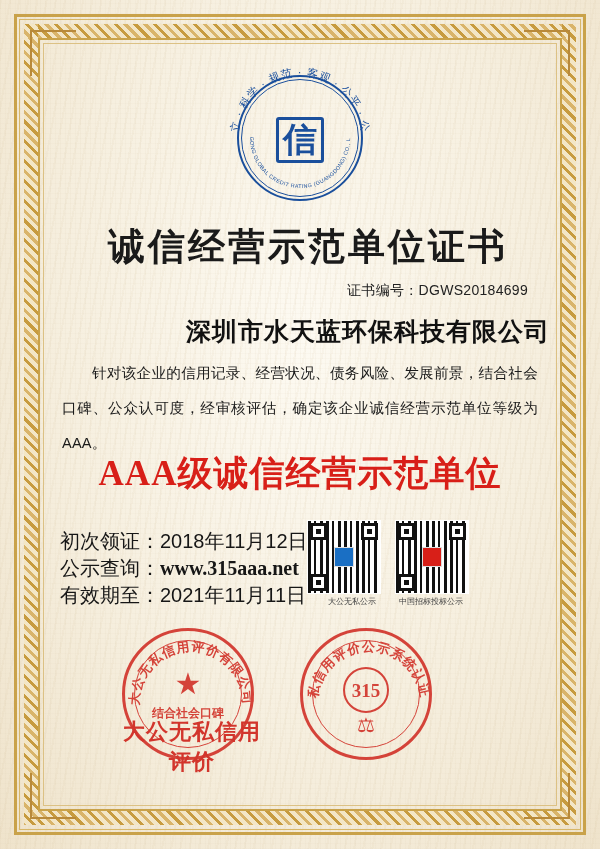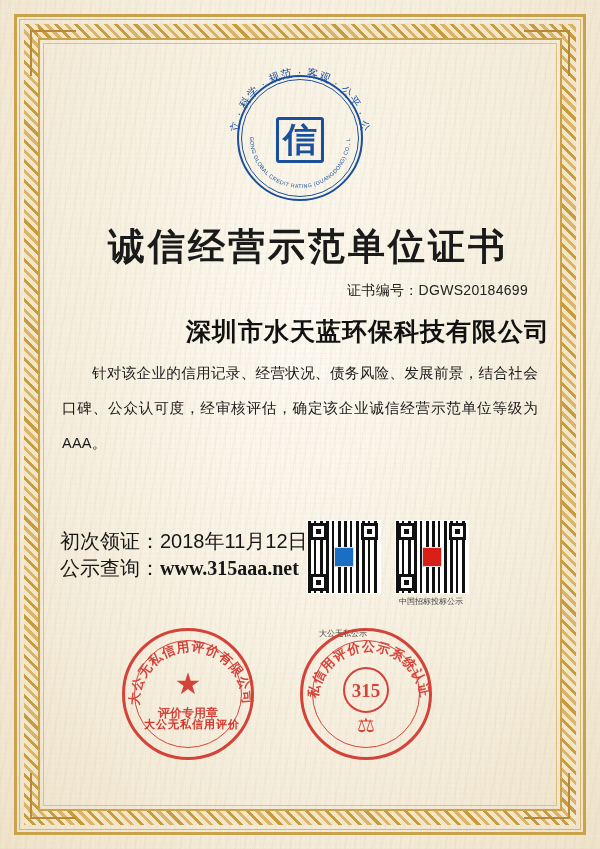--- a/index.html
+++ b/index.html
@@ -253,21 +253,21 @@
   .qr-logo.blue { background: #1a6fc4; }
   .qr-logo.red  { background: #d81f18; }
   .qr-cap {
     position: absolute;
     top: 76px;
     width: 104px;
     text-align: center;
     font-size: 8px;
     color: #444;
   }
-  .qr-cap1 { left: 36px; margin-top: 32px; }
+  .qr-cap1 { left: 45px; }
   .qr-cap2 { left: 124px; }
 
   
   .seal {
     position: absolute;
     width: 132px;
     height: 132px;
     border-radius: 50%;
     border: 3px solid #d2352c;
     box-sizing: border-box;
@@ -324,21 +324,21 @@
     font-size: 20px;
     line-height: 24px;
     text-align: center;
   }
   .seal-caption-left {
     position: absolute;
     left: 62px;
     top: 667px;
     width: 160px;
     text-align: center;
-    font-size: 11px;
+    font-size: 22px;
     font-weight: bold;
     color: #d2352c;
     font-family: "Liberation Serif", serif;
     letter-spacing: 1px;
   }
 
   
   .footer {
     position: absolute;
     bottom: 18px;
@@ -401,27 +401,31 @@
     <div class="main-title">诚信经营示范单位证书</div>
 
     <div class="cert-no">
       <span>证书编号：</span><span>DGWS20184699</span>
     </div>
 
     <div class="company">深圳市水天蓝环保科技有限公司</div>
 
     <div class="body-text">针对该企业的信用记录、经营状况、债务风险、发展前景，结合社会口碑、公众认可度，经审核评估，确定该企业诚信经营示范单位等级为AAA。</div>
 
+    <div class="award">AAA级诚信经营示范单位</div>
 
     <div class="dates">
       <div class="row">
         <span>初次领证：</span><span class="val">2018年11月12日</span>
       </div>
       <div class="row">
         <span>公示查询：</span><span class="val url-val">www.315aaa.net</span>
+      </div>
+      <div class="row">
+        <span>有效期至：</span><span class="val">2021年11月11日</span>
       </div>
     </div>
 
     <div class="qr-area">
       <div class="qr qr1">
         <span class="finder f-tl"></span>
         <span class="finder f-tr"></span>
         <span class="finder f-bl"></span>
         <span class="qr-logo blue"></span>
       </div>
@@ -440,21 +444,21 @@
       <div class="seal-inner"></div>
       <svg viewBox="0 0 132 132" xmlns="http://www.w3.org/2000/svg">
         <defs>
           <path id="sealArcL" d="M 14,72 A 52,52 0 0 1 118,72"></path>
         </defs>
         <text class="seal-arc">
           <textPath href="#sealArcL" startOffset="50%" text-anchor="middle">大公无私信用评价有限公司</textPath>
         </text>
       </svg>
       <div class="seal-star">★</div>
-      <div class="seal-center-text">评价专用章</div>
+      <div class="seal-center-text">结合社会口碑</div>
     </div>
 
     <div class="seal seal-right">
       <div class="seal-inner"></div>
       <svg viewBox="0 0 132 132" xmlns="http://www.w3.org/2000/svg">
         <defs>
           <path id="sealArcR" d="M 14,72 A 52,52 0 0 1 118,72"></path>
         </defs>
         <text class="seal-arc">
           <textPath href="#sealArcR" startOffset="50%" text-anchor="middle">大公无私信用评价公示系统认证委员会</textPath>

